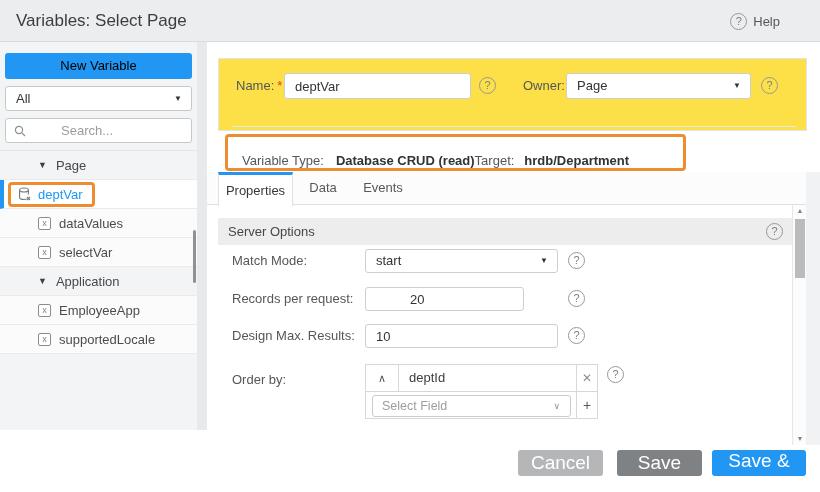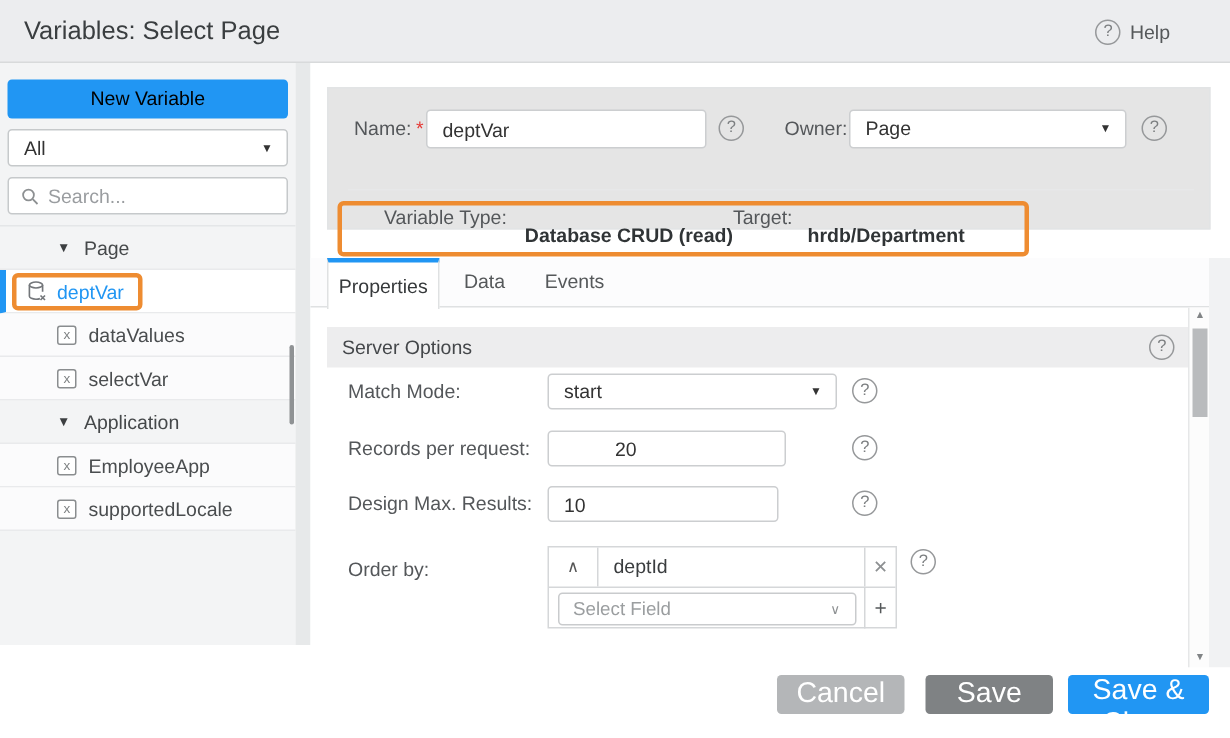--- a/index.html
+++ b/index.html
@@ -18,52 +18,52 @@
 
   
   .sidebar { left:0; top:42px; width:197px; height:388px; background:#f3f4f5; }
   .btn-new { left:5px; top:11px; width:187px; height:26px; background:#2196f3; color:#000000;
              border:none; border-radius:3px; font-size:13px; text-align:center; line-height:26px; cursor:pointer; }
   .sel-all { left:5px; top:44px; width:187px; height:25px; background:#fff; border:1px solid #c6c9cb;
              border-radius:3px; line-height:23px; padding:0 10px; color:#333; cursor:pointer; }
   .sel-all .caret { position:absolute; right:9px; top:0; line-height:23px; }
   .search { left:5px; top:76px; width:187px; height:25px; background:#fff; border:1px solid #c6c9cb;
             border-radius:3px; display:flex; align-items:center; padding:0 8px; gap:6px; }
-  .search input { border:none; outline:none; width:140px; font-size:13px; font-family:inherit; color:#444; background:transparent; }
+  .search input { border:none; outline:none; width:140px; font-size:13px; font-family:inherit; color:#444; background:transparent;margin-left:29px; }
   .search input::placeholder { color:#9a9da0; }
   .caret { font-size:8px; color:#333; }
 
   .tree { left:0; top:108px; width:197px; border-top:1px solid #e4e6e8; }
   .trow { position:relative; height:29px; display:flex; align-items:center; border-bottom:1px solid #e9eaec; cursor:pointer; }
   .trow.group { padding-left:38px; gap:9px; color:#45484a; }
   .trow.item  { padding-left:38px; gap:8px; background:#fbfbfc; color:#4a4d4f; }
   .trow.selected { background:#fff; border-left:4px solid #2196f3; padding-left:4px; }
   .tri { font-size:9px; color:#3c3f41; }
   .varicon { width:13px; height:13px; border:1px solid #8a8d8f; border-radius:2px; color:#7d8082;
              font-size:9px; line-height:11px; text-align:center; flex:0 0 auto; background:#fff; }
   .sel-anno { display:flex; align-items:center; gap:7px; border:3px solid #ee8c31; border-radius:4px;
               padding:2px 9px 2px 7px; }
   .sel-anno .lbl { color:#2196f3; }
   .sb-thumb { left:193px; top:188px; width:3px; height:53px; background:#8f9294; border-radius:2px; }
 
   .vdivider { left:197px; top:42px; width:10px; height:388px; background:#e7e9ea; }
 
   
   .main { left:207px; top:42px; width:613px; height:403px; background:#fff; }
-  .formbox { left:11px; top:16px; width:589px; height:95px; background:#e5e5e5; border:1px solid #e2e4e5; }
+  .formbox { left:11px; top:16px; width:589px; height:73px; background:#fde047; border:1px solid #e2e4e5; }
   .flabel { color:#54575a; }
   .req { color:#e53935; margin-left:3px; }
   .tinput { height:26px; background:#fff; border:1px solid #ccced0; border-radius:3px; padding:0 10px;
             font-size:13px; font-family:inherit; color:#333; outline:none; }
   .dd { background:#fff; border:1px solid #ccced0; border-radius:3px; height:26px; line-height:24px;
         padding:0 10px; color:#333; cursor:pointer; }
   .dd .caret { position:absolute; right:9px; top:0; line-height:24px; }
   .hline { height:1px; background:#e7e8e9; }
   .anno-box { left:6px; top:75px; width:461px; height:37px; border:3px solid #ee8c31; border-radius:4px;
-              display:flex; align-items:flex-start;padding-left:14px; }
+              display:flex; align-items:flex-end; }
   .metaval { color:#303436; font-weight:700;margin-top:12px; }
 
   
   .tabbar { left:0; top:130px; width:600px; height:33px; border-bottom:1px solid #dfe1e2; background:#fcfcfd; }
   .tab { position:absolute; top:0; height:33px; text-align:center; line-height:31px; color:#55585a; cursor:pointer; }
   .tab.active { height:34px; background:#fff; border:1px solid #dfe1e2; border-top:3px solid #2196f3;
                 border-bottom:none; color:#36393b; z-index:2; }
 
   
   .secthead { left:11px; top:176px; width:574px; height:27px; background:#ededee; display:flex;
@@ -222,21 +222,21 @@
       <span>start</span>
       <span class="caret" style="line-height:22px;">▼</span>
     </div>
     <div class="abs qmark" style="left:361px; top:210px;">?</div>
 
     <div class="abs prow-label" style="left:25px; top:245px;">Records per request:</div>
     <input class="abs tinput" style="left: 158px; top: 245px; width: 159px; height: 24px; padding-left: 44px;" value="20">
     <div class="abs qmark" style="left:361px; top:248px;">?</div>
 
     <div class="abs prow-label" style="left:25px; top:282px;">Design Max. Results:</div>
-    <input class="abs tinput" style="left: 158px; top: 282px; width: 154px; height: 24px;" value="10">
+    <input class="abs tinput" style="left: 158px; top: 282px; width: 193px; height: 24px;" value="10">
     <div class="abs qmark" style="left:361px; top:285px;">?</div>
 
     <div class="abs prow-label" style="left:25px; top:326px;">Order by:</div>
     <div class="abs ob-box">
       <div class="ob-r1">
         <div class="ob-asc"><span>∧</span></div>
         <div class="ob-name">deptId</div>
         <div class="ob-x"><span>✕</span></div>
       </div>
       <div class="ob-r2">

